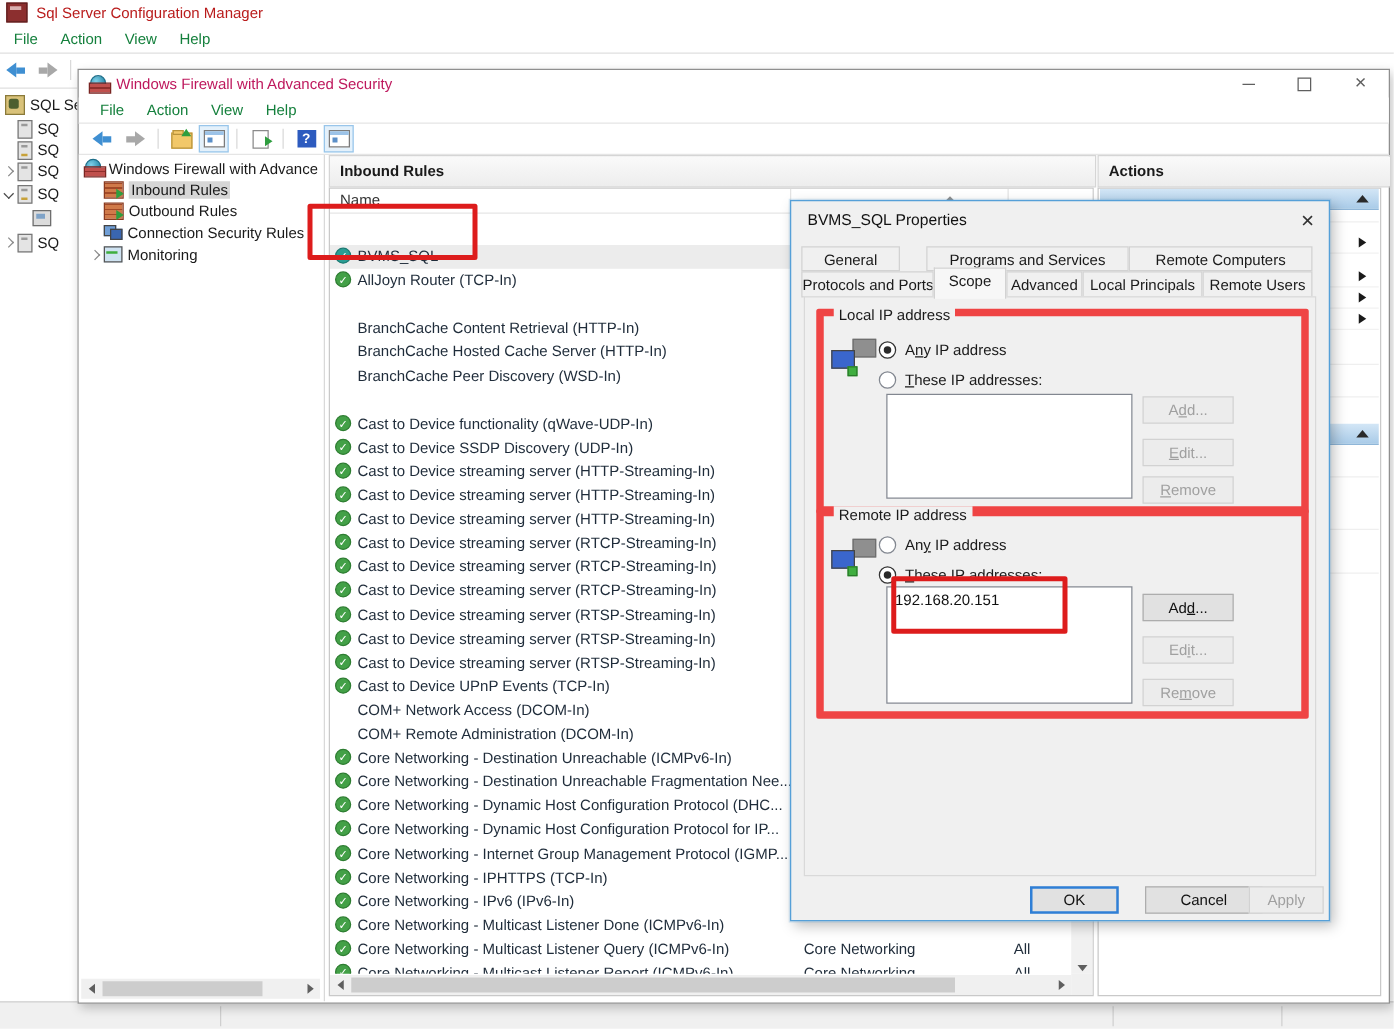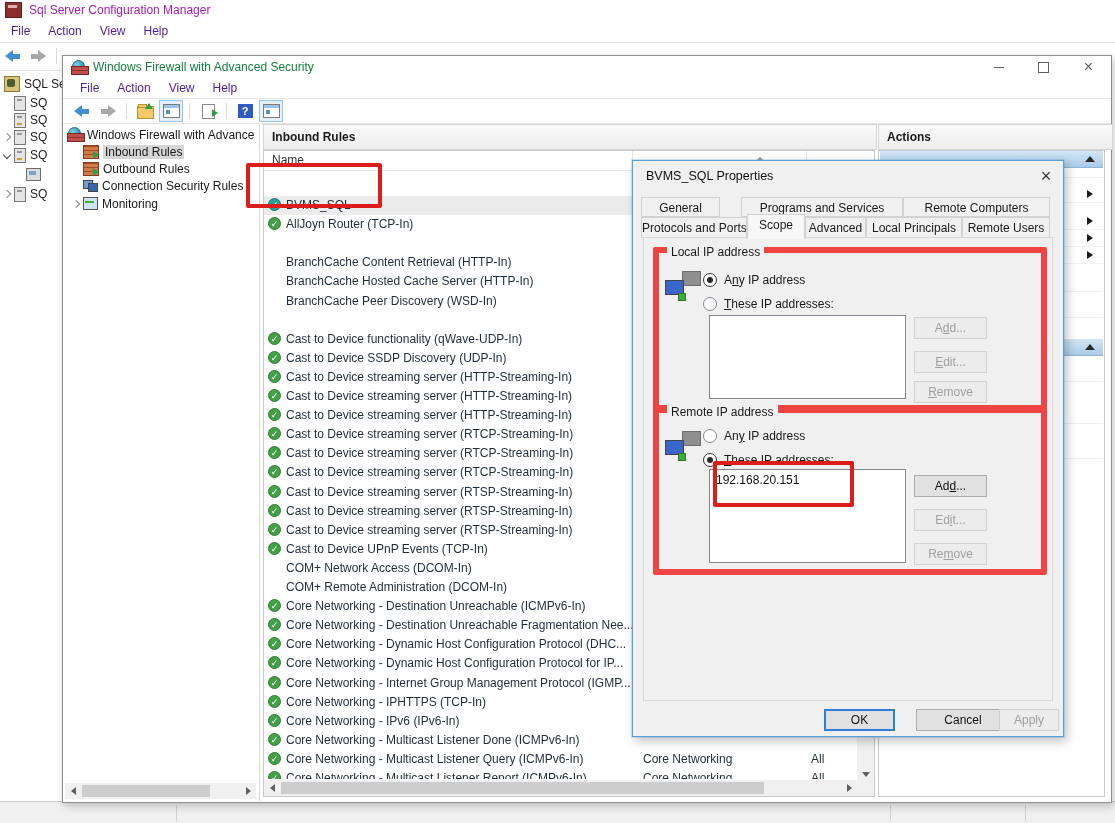--- a/index.html
+++ b/index.html
@@ -8,23 +8,23 @@
     font-family:"Liberation Sans","DejaVu Sans",sans-serif;
     font-size:12px;color:#1a1a1a;background:#ffffff;
   }
   .abs{position:absolute}
   .nowrap{white-space:nowrap;overflow:hidden}
 
   
   .sql-titlebar{left:0;top:0;width:1115px;height:20px;background:#fff;display:flex;align-items:center}
   .sql-app-icon{width:15px;height:14px;margin:0 7px 0 5px;position:relative;background:#8c2f2f;border:1px solid #5d1f1f}
   .sql-app-icon::after{content:"";position:absolute;left:2px;top:2px;width:9px;height:3px;background:#d9b0b0}
-  .sql-title{color:#a21caf}
+  .sql-title{color:#b91c1c}
   .menubar{display:flex;align-items:center;background:#fff}
-  .menu-item{padding:3px 9px;color:#4c1d95;cursor:default}
+  .menu-item{padding:3px 9px;color:#15803d;cursor:default}
   .sql-menubar{left:0;top:20px;width:1115px;height:22px;border-bottom:1px solid #e0e0e0;padding-left:2px}
   .sql-toolbar{left:0;top:44px;width:62px;height:24px;display:flex;align-items:center;background:#fff}
   .sql-tree{left:0;top:72px;width:62px;height:728px;background:#fff;overflow:hidden}
   .tree-row{position:absolute;display:flex;align-items:center;height:16px;white-space:nowrap}
   .tlabel{margin-left:4px}
   .sql-status{left:0;top:801px;width:1115px;height:22px;background:#f0f0f0;border-top:1px solid #cfcfcf}
   .status-tick{position:absolute;top:3px;width:1px;height:16px;background:#cfcfcf}
 
   
   .chev{width:5px;height:5px;border-right:1px solid #8a8a8a;border-bottom:1px solid #8a8a8a;
@@ -54,21 +54,21 @@
   .connsec::before,.connsec::after{content:"";position:absolute;width:8px;height:7px;border:1px solid #444;background:#6f9ed6}
   .connsec::before{left:0;top:0}
   .connsec::after{right:0;bottom:0;background:#3a66b0}
   .monitor-ic{width:13px;height:11px;position:relative;flex:0 0 auto;border:1px solid #555;background:#cfe3f2}
   .monitor-ic::after{content:"";position:absolute;left:1px;top:3px;width:9px;height:2px;background:#3fae3f}
 
   
   .fw-window{left:62px;top:55px;width:1048px;height:746px;background:#fff;border:1px solid #8f8f8f;
     box-shadow:2px 3px 8px rgba(0,0,0,.22);z-index:2}
   .fw-titlebar{left:0;top:0;right:0;height:22px;display:flex;align-items:center}
-  .fw-title{color:#15803d;margin-left:6px}
+  .fw-title{color:#be185d;margin-left:6px}
   .fw-controls{margin-left:auto;display:flex}
   .wc{width:45px;height:22px;display:flex;align-items:center;justify-content:center;color:#5f5f5f}
   .min-g{width:10px;height:1px;background:#5f5f5f}
   .max-g{width:9px;height:9px;border:1px solid #5f5f5f}
   .close-g::before{content:"×";font-size:16px;line-height:10px}
   .fw-menubar{left:0;top:22px;right:0;height:20px;border-bottom:1px solid #e5e5e5;padding-left:8px}
   .fw-toolbar{left:0;top:43px;right:0;height:24px;border-bottom:1px solid #e5e5e5;display:flex;align-items:center;padding-left:6px}
   .tb-sep{width:1px;height:16px;background:#d9d9d9;margin:0 5px}
   .tbtn{width:22px;height:20px;display:flex;align-items:center;justify-content:center;margin:0 1px;border:1px solid transparent}
   .tbtn.hl{background:#e4f1fb;border-color:#98c5ea}

